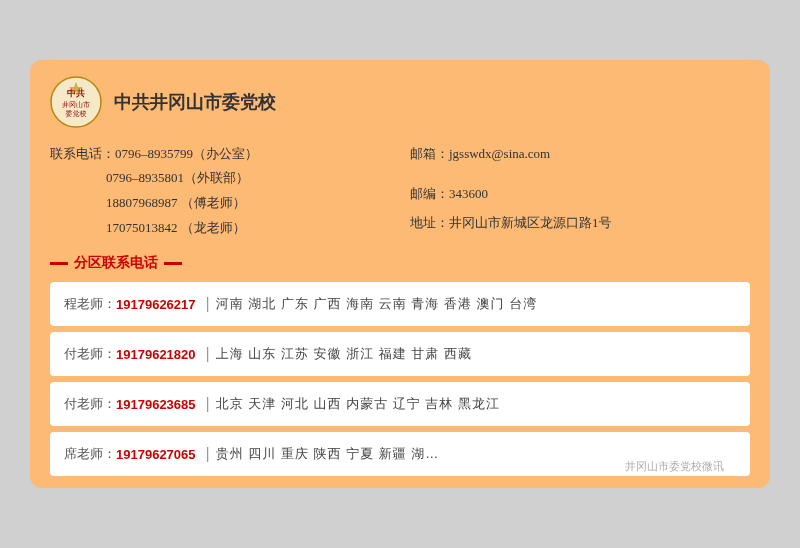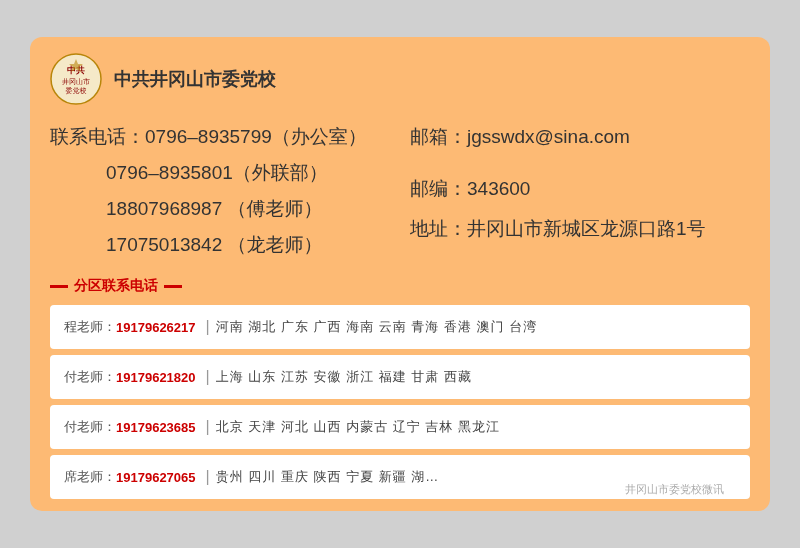--- a/index.html
+++ b/index.html
@@ -40,23 +40,24 @@
       gap: 20px;
       margin-bottom: 14px;
     }
     .contact-left {
       flex: 1;
     }
     .contact-right {
       flex: 1;
     }
     .contact-row {
-      font-size: 19px;
+      font-size: 13px;
       color: #333;
       line-height: 1.9;
+      font-family: Liberation Serif, serif;
     }
     .divider-section {
       display: flex;
       align-items: center;
       margin-bottom: 10px;
     }
     .divider-line {
       width: 18px;
       height: 3px;
       background: #c00;

